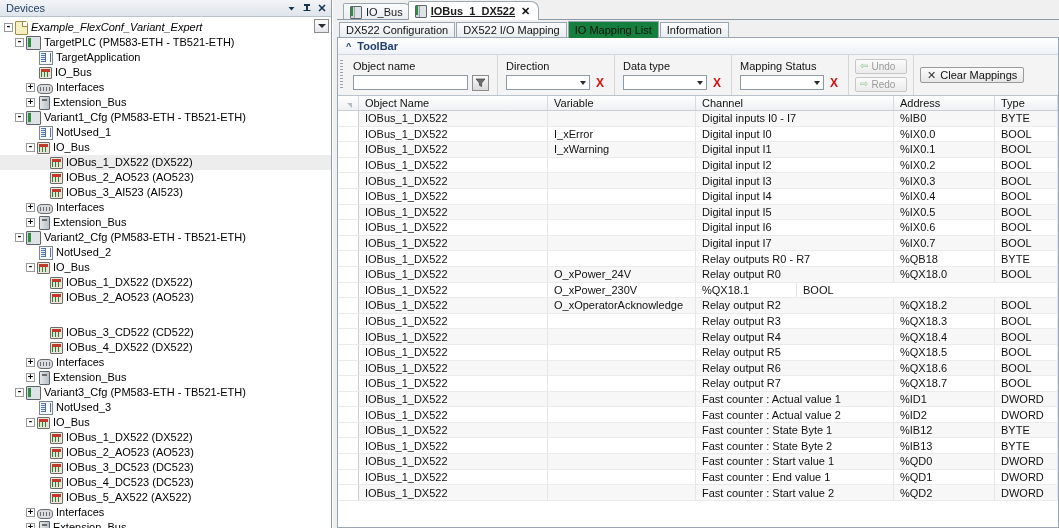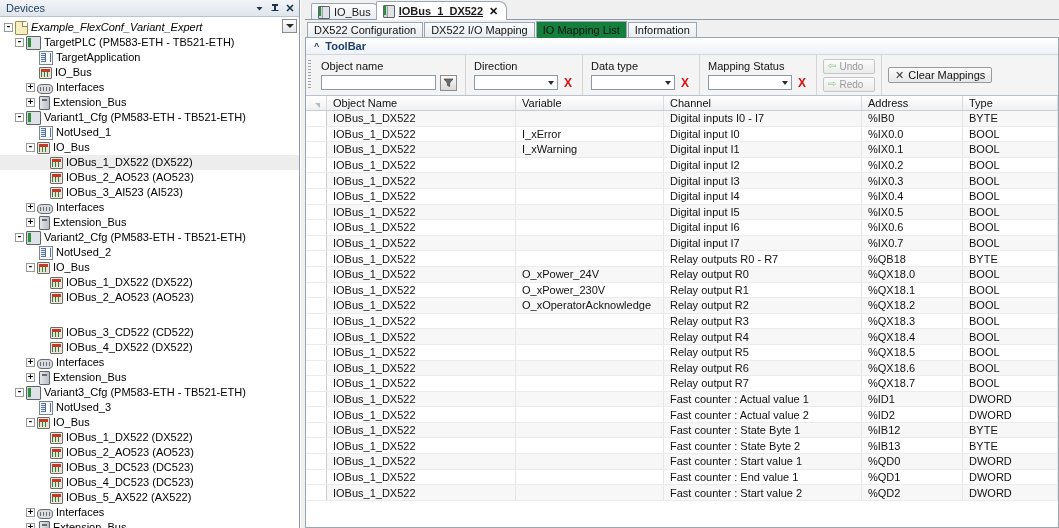--- a/index.html
+++ b/index.html
@@ -5,21 +5,21 @@
   html,body{margin:0;padding:0;}
   body{
     width:1059px;height:528px;overflow:hidden;
     font-family:"Liberation Sans", sans-serif;
     font-size:11px;color:#000;background:#f0f0f0;
     -webkit-font-smoothing:none;
   }
   .app{position:relative;width:1059px;height:528px;display:flex;}
 
   
-  .devices-panel{width:300px;height:528px;background:#ffffff;display:flex;flex-direction:column;
+  .devices-panel{width:332px;height:528px;background:#ffffff;display:flex;flex-direction:column;
      border-right:1px solid #8a9aa9;box-sizing:border-box;}
   .devices-header{height:17px;background:linear-gradient(#f2f4f7,#dfe5ec);
      border-bottom:1px solid #b9c3cd;display:flex;align-items:center;padding:0 2px 0 6px;
      font-size:11px;color:#1b3a5c;box-sizing:border-box;}
   .devices-header .title{flex:1;}
   .hdr-btn{width:15px;height:15px;display:flex;align-items:center;justify-content:center;
      color:#15354f;font-size:10px;line-height:1;}
   .hdr-btn svg{display:block;}
 
   .tree-wrap{flex:1;position:relative;overflow:hidden;background:#fff;}
@@ -594,21 +594,20 @@
               <div class="gc c1">IOBus_1_DX522</div>
               <div class="gc c2">O_xPower_24V</div>
               <div class="gc c3">Relay output R0</div>
               <div class="gc c4">%QX18.0</div>
               <div class="gc c5">BOOL</div>
             </div>
             <div class="grow">
               <div class="gc gutter c0"></div>
               <div class="gc c1">IOBus_1_DX522</div>
               <div class="gc c2">O_xPower_230V</div>
-              <div class="gc c3">Relay output R1</div>
               <div class="gc c4">%QX18.1</div>
               <div class="gc c5">BOOL</div>
             </div>
             <div class="grow alt">
               <div class="gc gutter c0"></div>
               <div class="gc c1">IOBus_1_DX522</div>
               <div class="gc c2">O_xOperatorAcknowledge</div>
               <div class="gc c3">Relay output R2</div>
               <div class="gc c4">%QX18.2</div>
               <div class="gc c5">BOOL</div>

